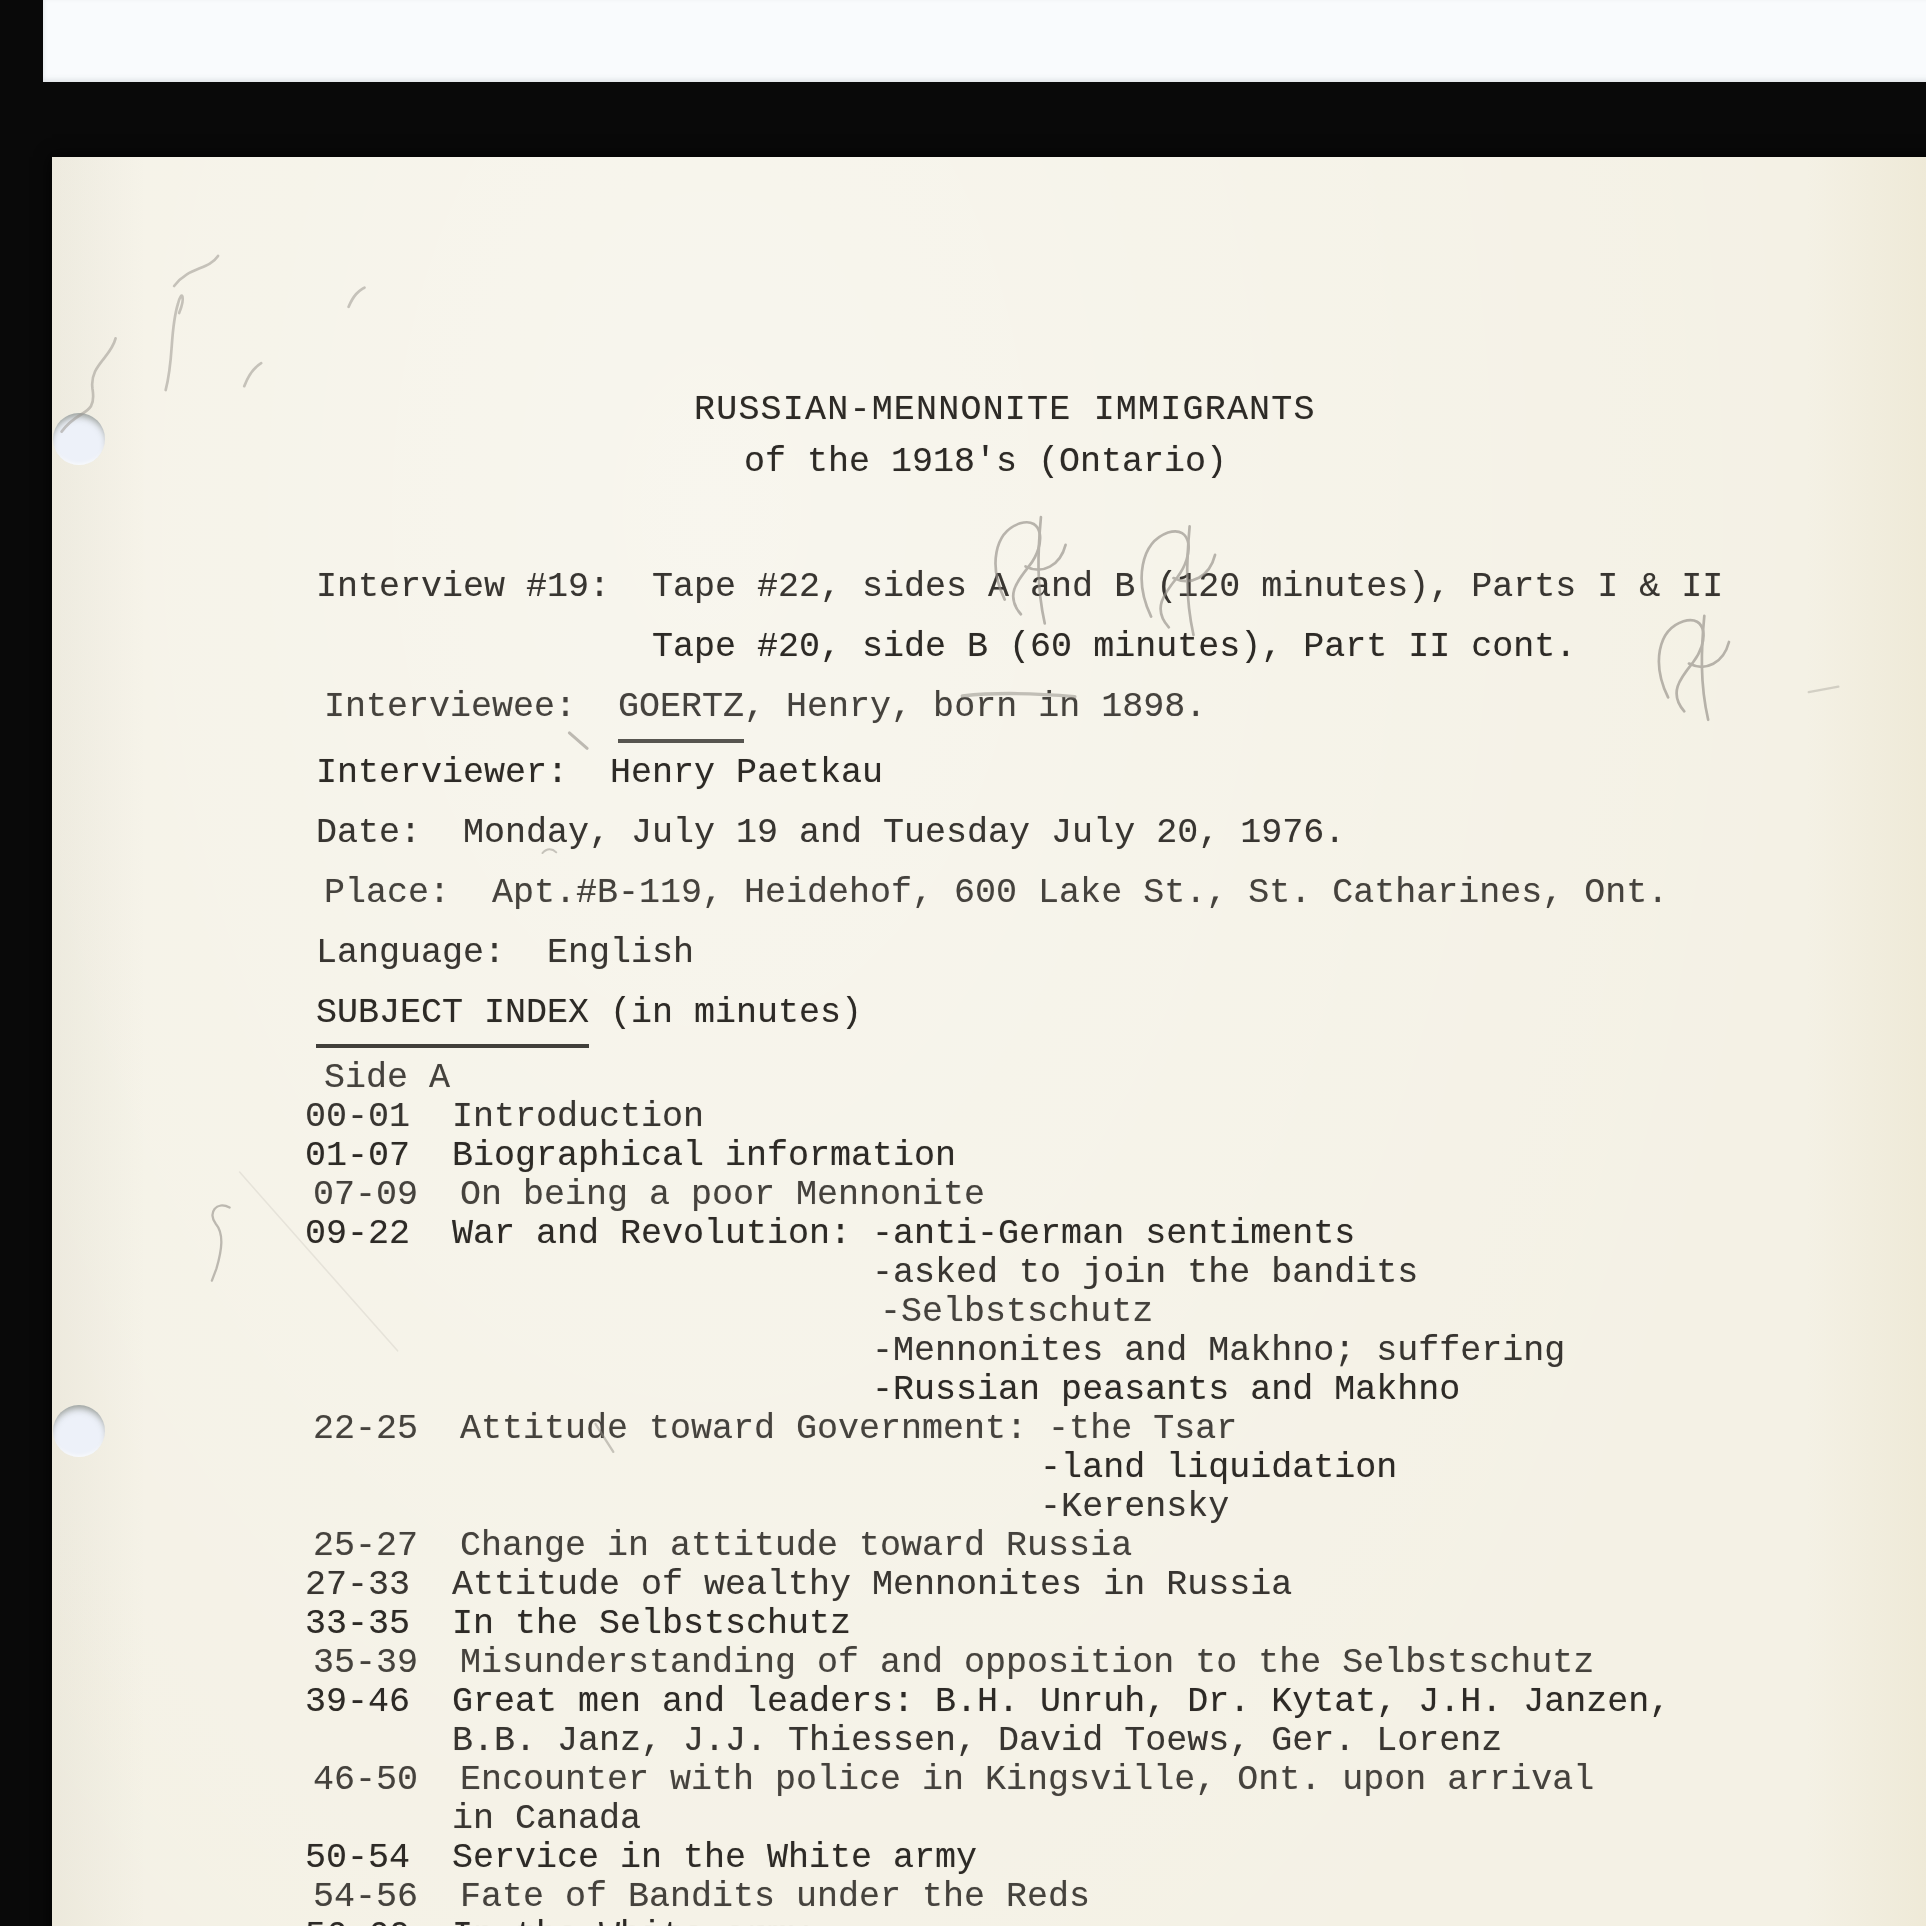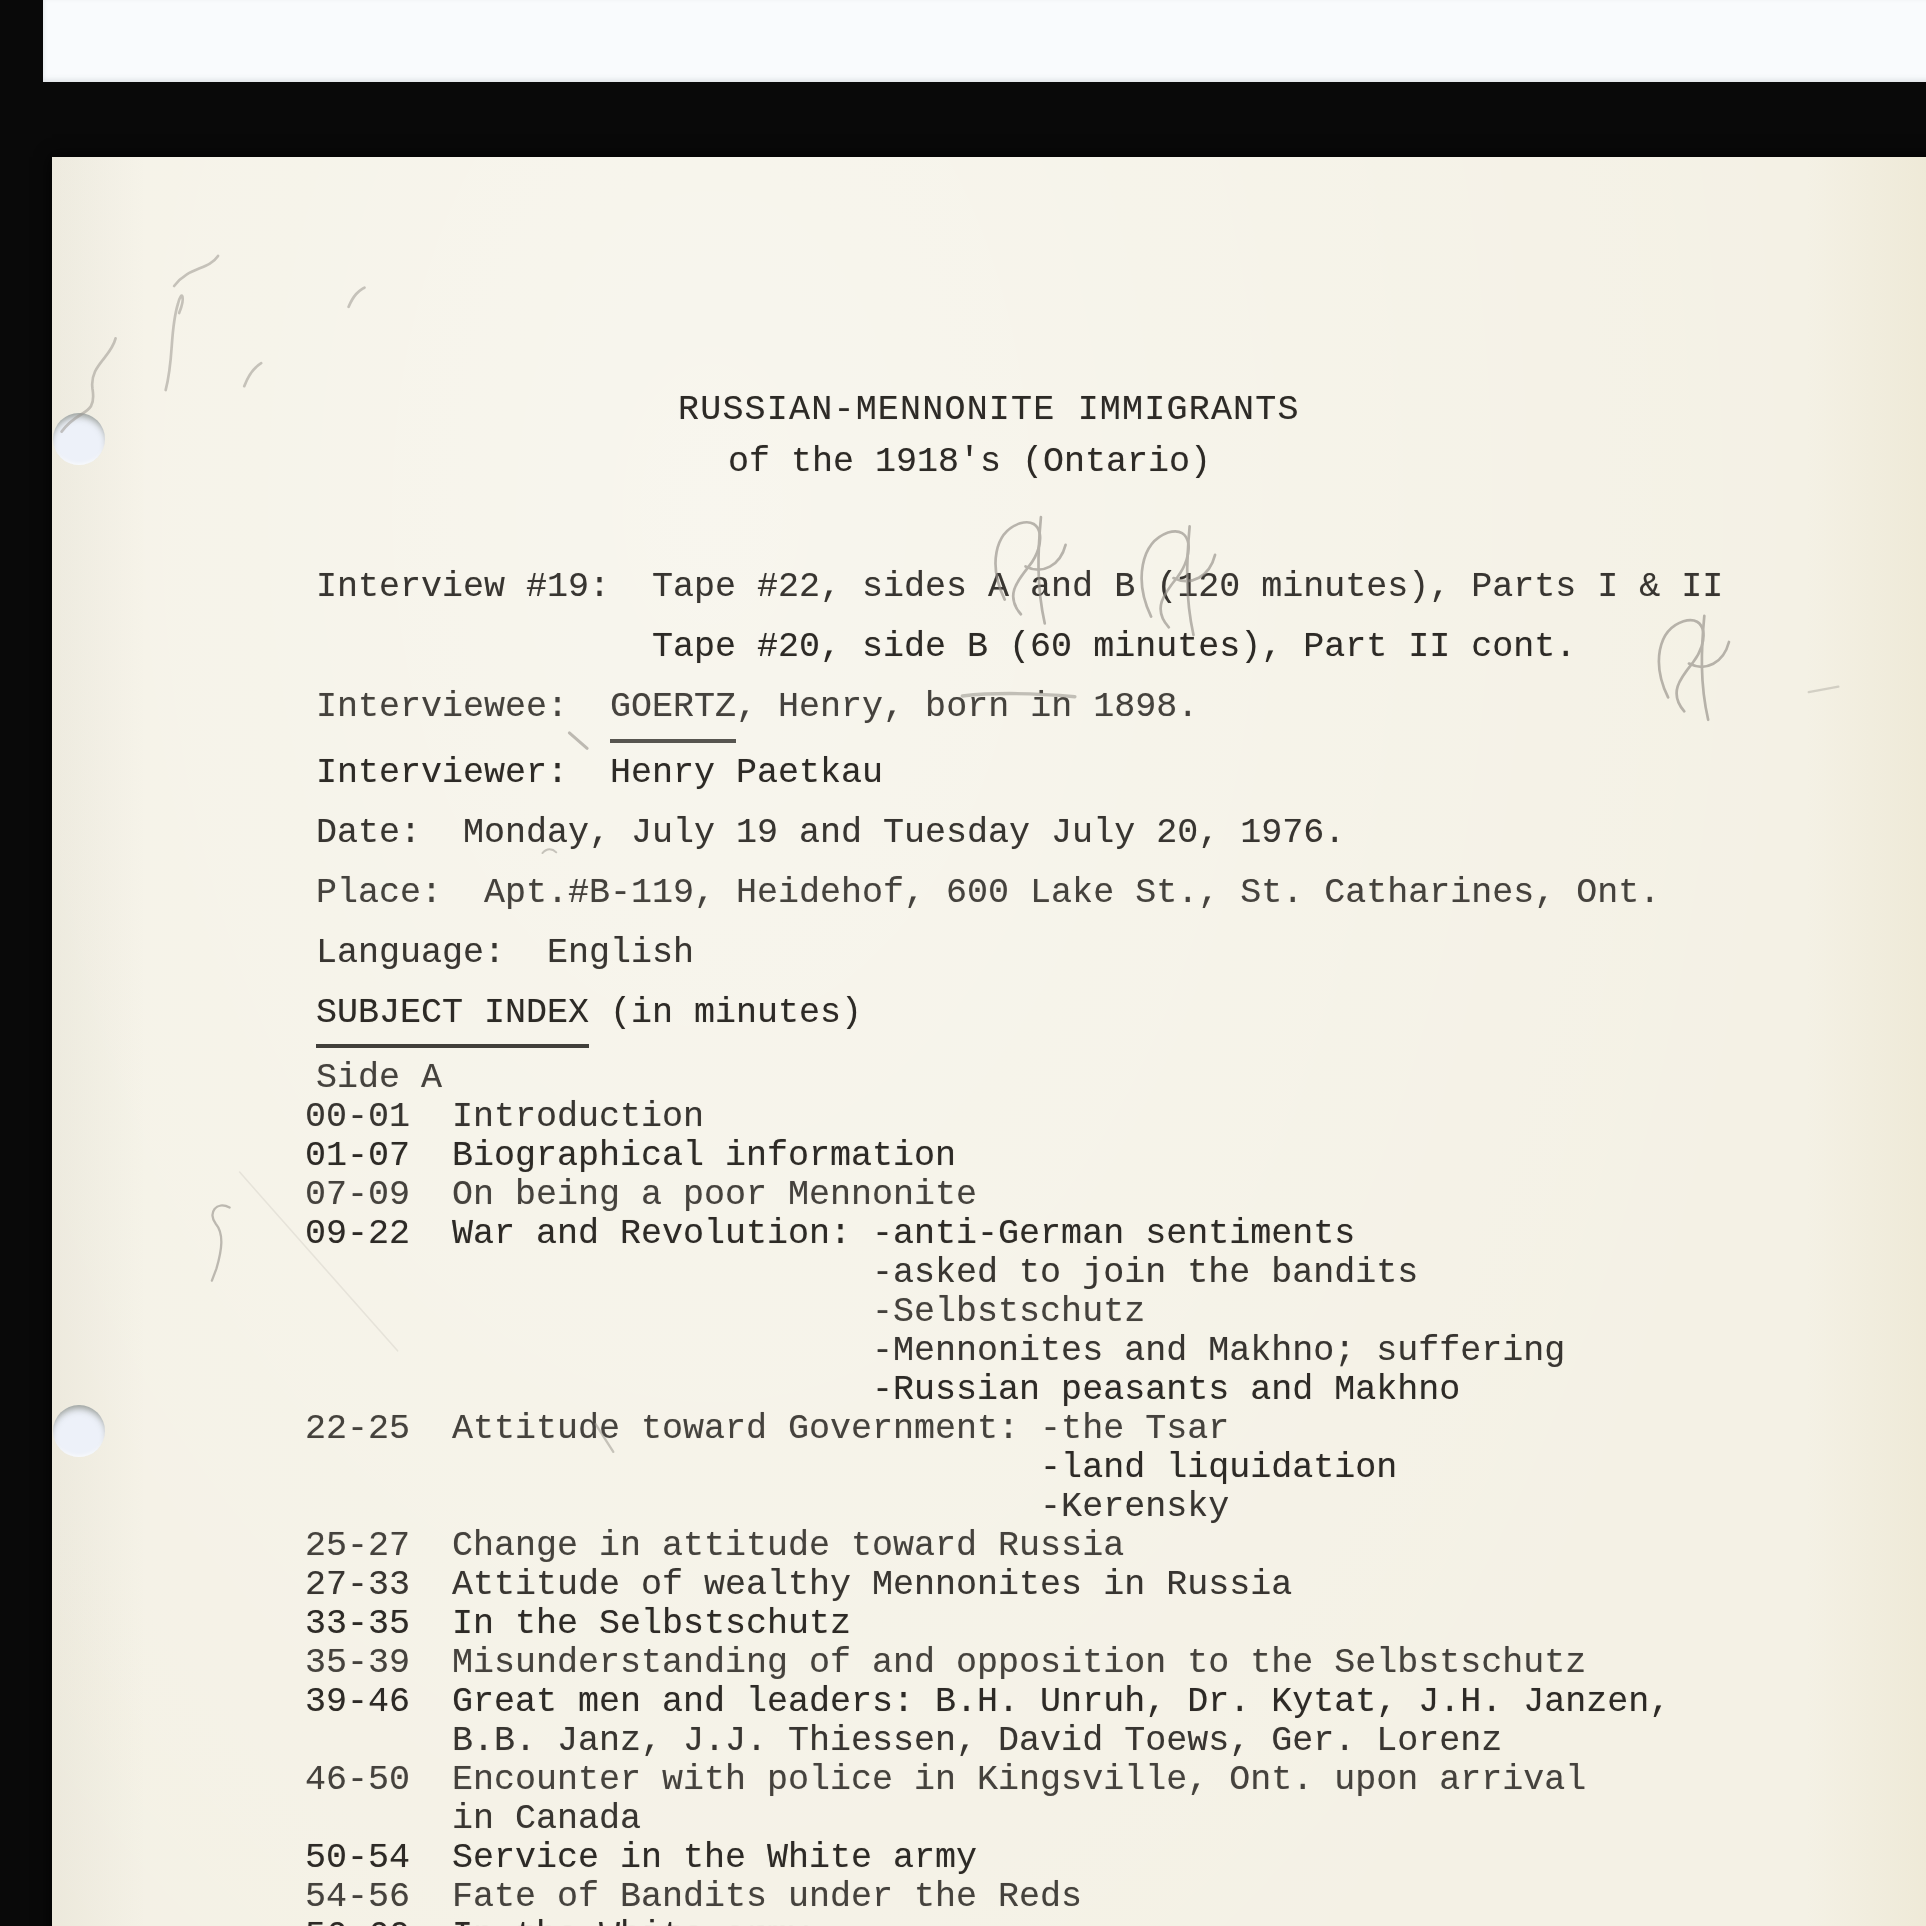--- a/index.html
+++ b/index.html
@@ -34,22 +34,22 @@
   .typed{
     position:absolute;
     font-family:"Liberation Mono","DejaVu Sans Mono",monospace;
     font-size:35px;
     color:#2d2a26;
     white-space:pre;
     text-shadow:0 0.4px 0.8px rgba(45,42,38,0.38);
   }
   .typed div{min-height:1em;}
   .typed div:nth-child(odd){opacity:.94;}
-  .typed div:nth-child(3n){opacity:.88;}
-  .title-line{line-height:41px;}
+  .typed div:nth-child(3n){opacity:.88;margin-left:8px;}
+  .title-line{line-height:41px;margin-left:16px;}
   #title1{left:626px;top:233px;letter-spacing:1.2px;}
   #title2{left:676px;top:285px;}
   #headerBlock{left:264px;top:400px;line-height:60px;}
   #sideABlock{left:253px;top:941px;line-height:39px;}
   .u{
     display:inline-block;
     border-bottom:4.6px solid rgba(40,37,33,0.88);
     padding-bottom:1.5px;
   }
   .pencil-overlay{

